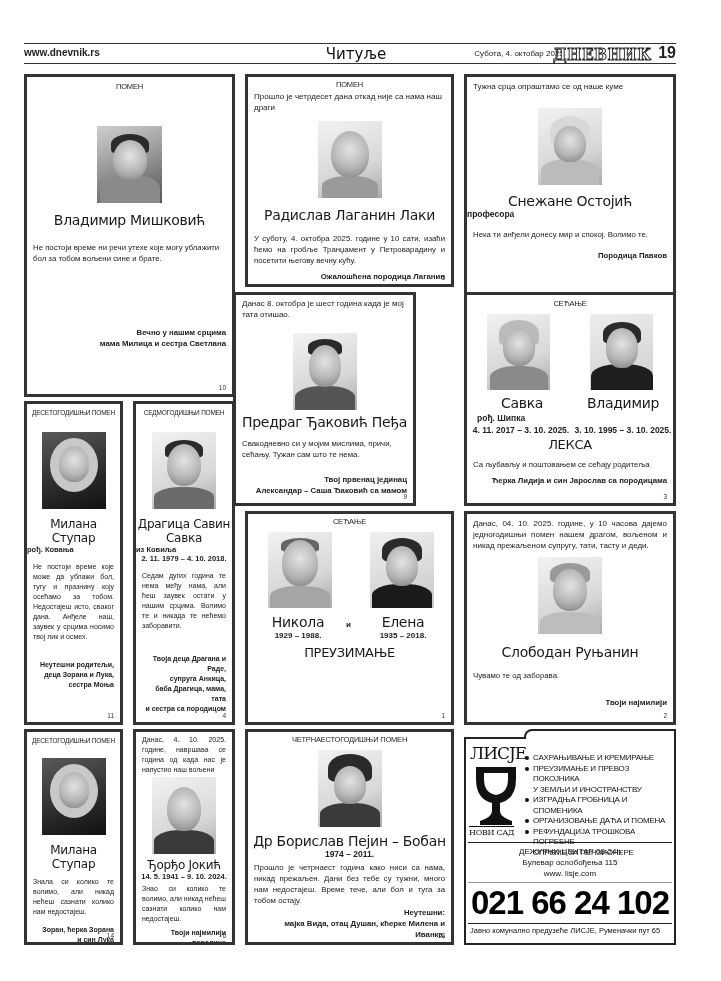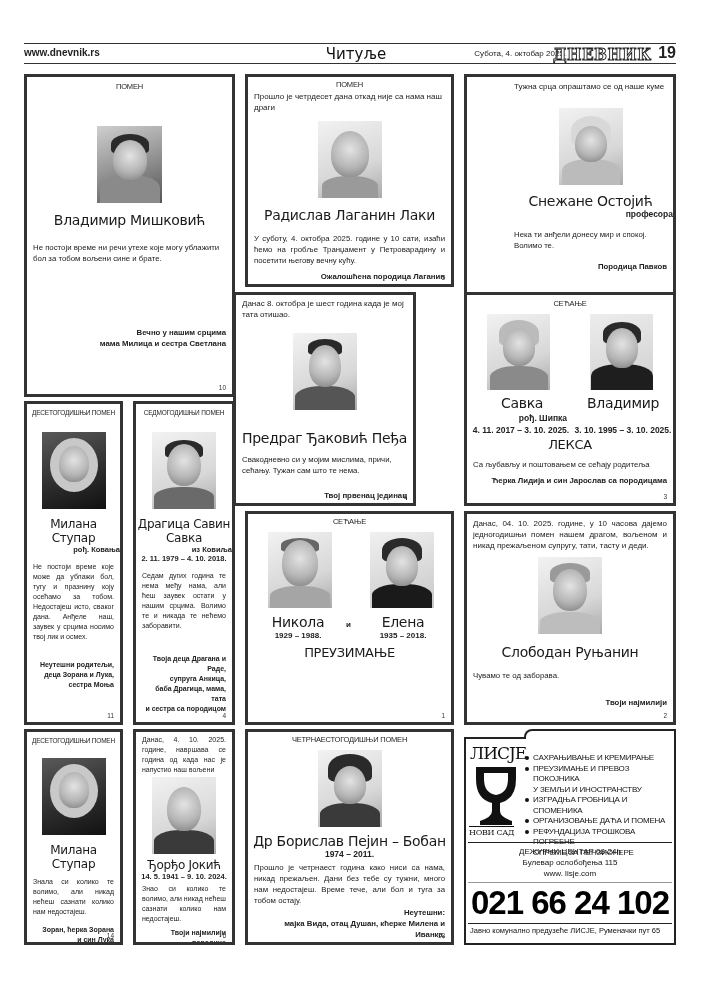--- a/index.html
+++ b/index.html
@@ -18,21 +18,21 @@
   .card .intro { font-size: 8px; color: #222; padding: 0 6px; margin-top: 2px; line-height: 11px; }
   .card .intro.justify { text-align: justify; }
   .photo { display: block; margin: 0 auto; background: linear-gradient(160deg, #cfcfcf 0%, #9a9a9a 45%, #555 100%); position: relative; overflow: hidden; }
   .photo .head { position: absolute; left: 50%; transform: translateX(-50%); border-radius: 50% 50% 45% 45%; background: radial-gradient(circle at 50% 40%, #e3e3e3 0%, #b5b5b5 55%, #7a7a7a 100%); }
   .photo .hair { position: absolute; left: 50%; transform: translateX(-50%); border-radius: 50% 50% 20% 20%; background: #2a2a2a; }
   .photo .body { position: absolute; left: 50%; transform: translateX(-50%); bottom: 0; border-radius: 45% 45% 0 0; background: #4a4a4a; }
   .photo.light { background: linear-gradient(160deg, #f2f2f2 0%, #d8d8d8 60%, #aaaaaa 100%); }
   .photo.dark { background: linear-gradient(160deg, #5a5a5a 0%, #2b2b2b 60%, #111 100%); }
   .card .name { text-align: center; font-size: 14px; color: #1a1a1a; font-family: "DejaVu Sans", sans-serif; letter-spacing: -0.3px; }
   .card .name.small { font-size: 12px; }
-  .card .sub { text-align: right; font-size: 8.5px; font-weight: bold; color: #222; }
+  .card .sub { text-align: left; font-size: 8.5px; font-weight: bold; color: #222; }
   .card .dates { text-align: center; font-size: 9px; font-weight: bold; color: #222; }
   .card .text { font-size: 7.8px; color: #222; padding: 0 6px; line-height: 11px; }
   .card .text.justify { text-align: justify; }
   .card .sign { font-size: 7.8px; font-weight: bold; color: #222; padding: 0 6px; text-align: right; line-height: 11px; }
   .card .num { position: absolute; right: 6px; bottom: 3px; font-size: 6.5px; color: #333; }
   .abs { position: absolute; }
 
   .ad { position: absolute; left: 464px; top: 729px; width: 212px; height: 216px; }
   .ad .code { position: absolute; right: 2px; top: 1px; font-size: 5px; color: #333; }
   .ad .frame { position: absolute; left: 0; top: 8px; width: 212px; height: 208px; border: 2px solid #222; border-top-right-radius: 0; }
@@ -84,42 +84,42 @@
   <div class="photo light" style="width:64px;height:77px;margin-top:8px;">
     <div class="body" style="width:56px;height:22px;background:#9a9a9a;"></div>
     <div class="head" style="width:38px;height:46px;top:10px;"></div>
   </div>
   <div class="name" style="margin-top:9px;">Радислав Лаганин Лаки</div>
   <div class="text justify" style="margin-top:10px;">У суботу, 4. октобра 2025. године у 10 сати, изаћи ћемо на гробље Транџамент у Петроварадину и посетити његову вечну кућу.</div>
   <div class="sign" style="margin-top:5px;">Ожалошћена породица Лаганин</div>
   <div class="num">5</div>
 </div>
 
-<div class="card" style="left:464px;top:74px;width:212px;height:238px;padding-left:41px;">
+<div class="card" style="left:464px;top:74px;width:212px;height:238px;">
   <div class="intro" style="margin-top:4px;">Тужна срца опраштамо се од наше куме</div>
   <div class="photo light" style="width:64px;height:77px;margin-top:16px;">
     <div class="body" style="width:58px;height:26px;background:#bbbbbb;"></div>
     <div class="hair" style="width:40px;height:30px;top:8px;background:#d8d8d8;"></div>
     <div class="head" style="width:32px;height:36px;top:18px;"></div>
   </div>
   <div class="name" style="margin-top:8px;">Снежане Остојић</div>
   <div class="sub">професора</div>
   <div class="text" style="margin-top:10px;">Нека ти анђели донесу мир и спокој. Волимо те.</div>
   <div class="sign" style="margin-top:10px;">Породица Павков</div>
   <div class="num">12</div>
 </div>
 
 <div class="card" style="left:233px;top:292px;width:183px;height:214px;">
   <div class="intro" style="margin-top:3px;">Данас 8. октобра је шест година када је мој тата отишао.</div>
   <div class="photo light" style="width:64px;height:77px;margin-top:13px;">
     <div class="body" style="width:60px;height:24px;background:#555;"></div>
     <div class="hair" style="width:34px;height:16px;top:6px;"></div>
     <div class="head" style="width:32px;height:42px;top:12px;"></div>
   </div>
-  <div class="name" style="margin-top:20px;">Предраг Ђаковић Пеђа</div>
+  <div class="name" style="margin-top:4px;">Предраг Ђаковић Пеђа</div>
   <div class="text" style="margin-top:8px;">Свакодневно си у мојим мислима, причи, сећању. Тужан сам што те нема.</div>
   <div class="sign" style="margin-top:14px;">
     <div>Твој првенац јединац</div>
     <div>Александар – Саша Ђаковић са мамом</div>
   </div>
   <div class="num">9</div>
 </div>
 
 <div class="card" style="left:464px;top:292px;width:212px;height:214px;">
   <div class="kicker" style="margin-top:4px;">СЕЋАЊЕ</div>

